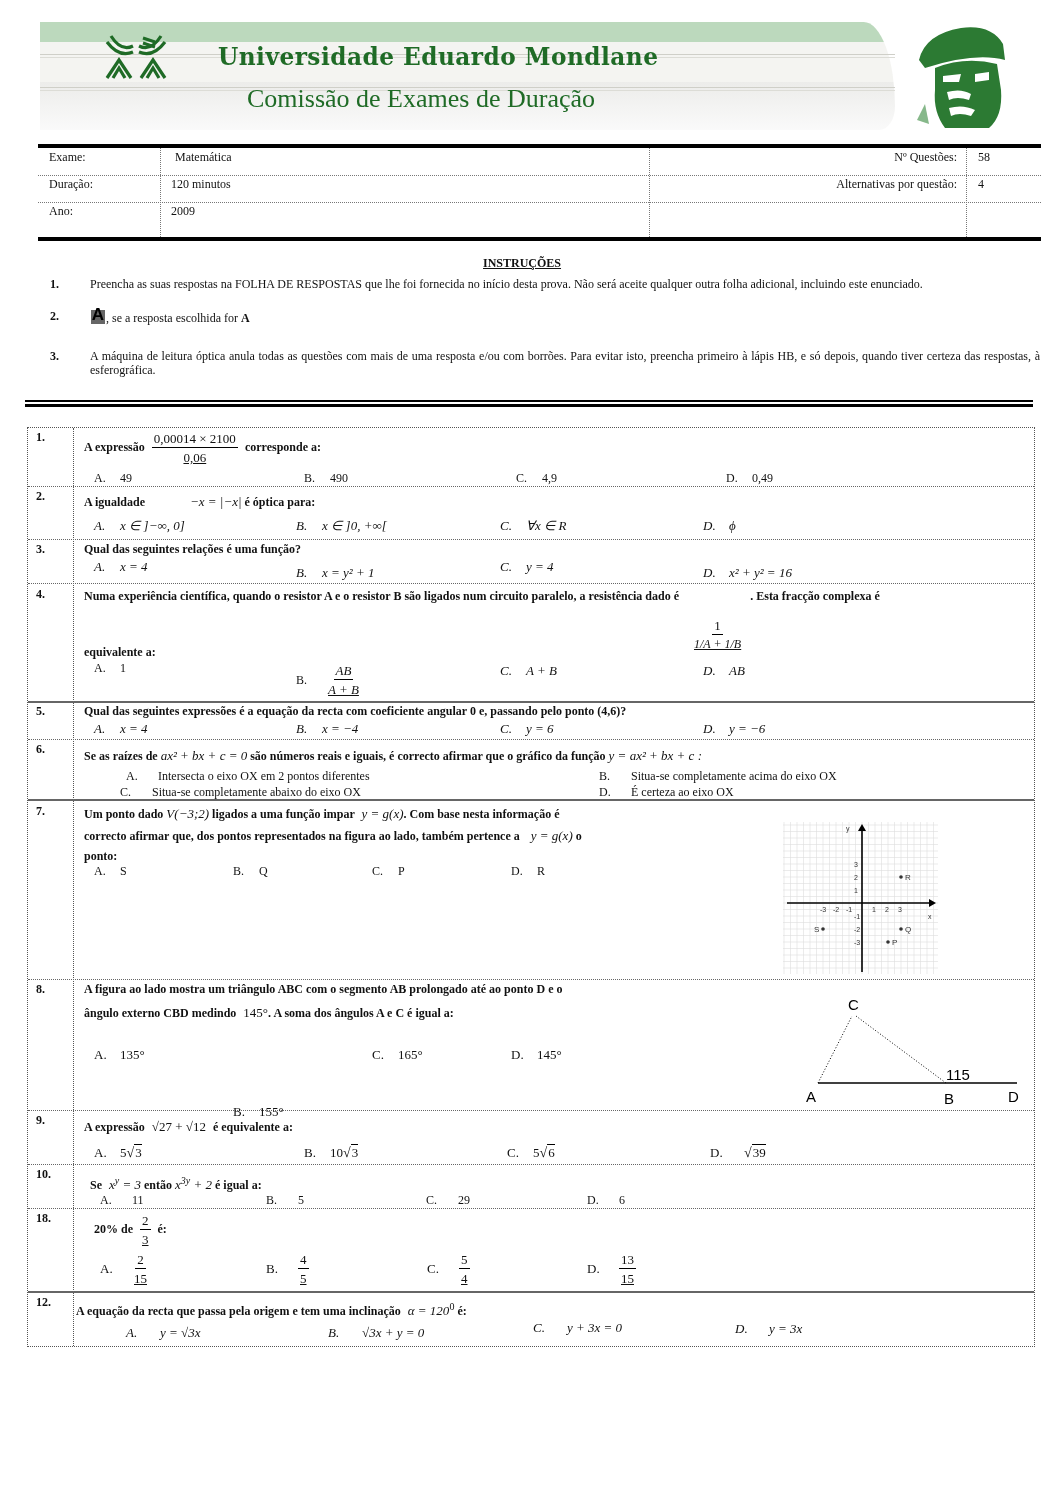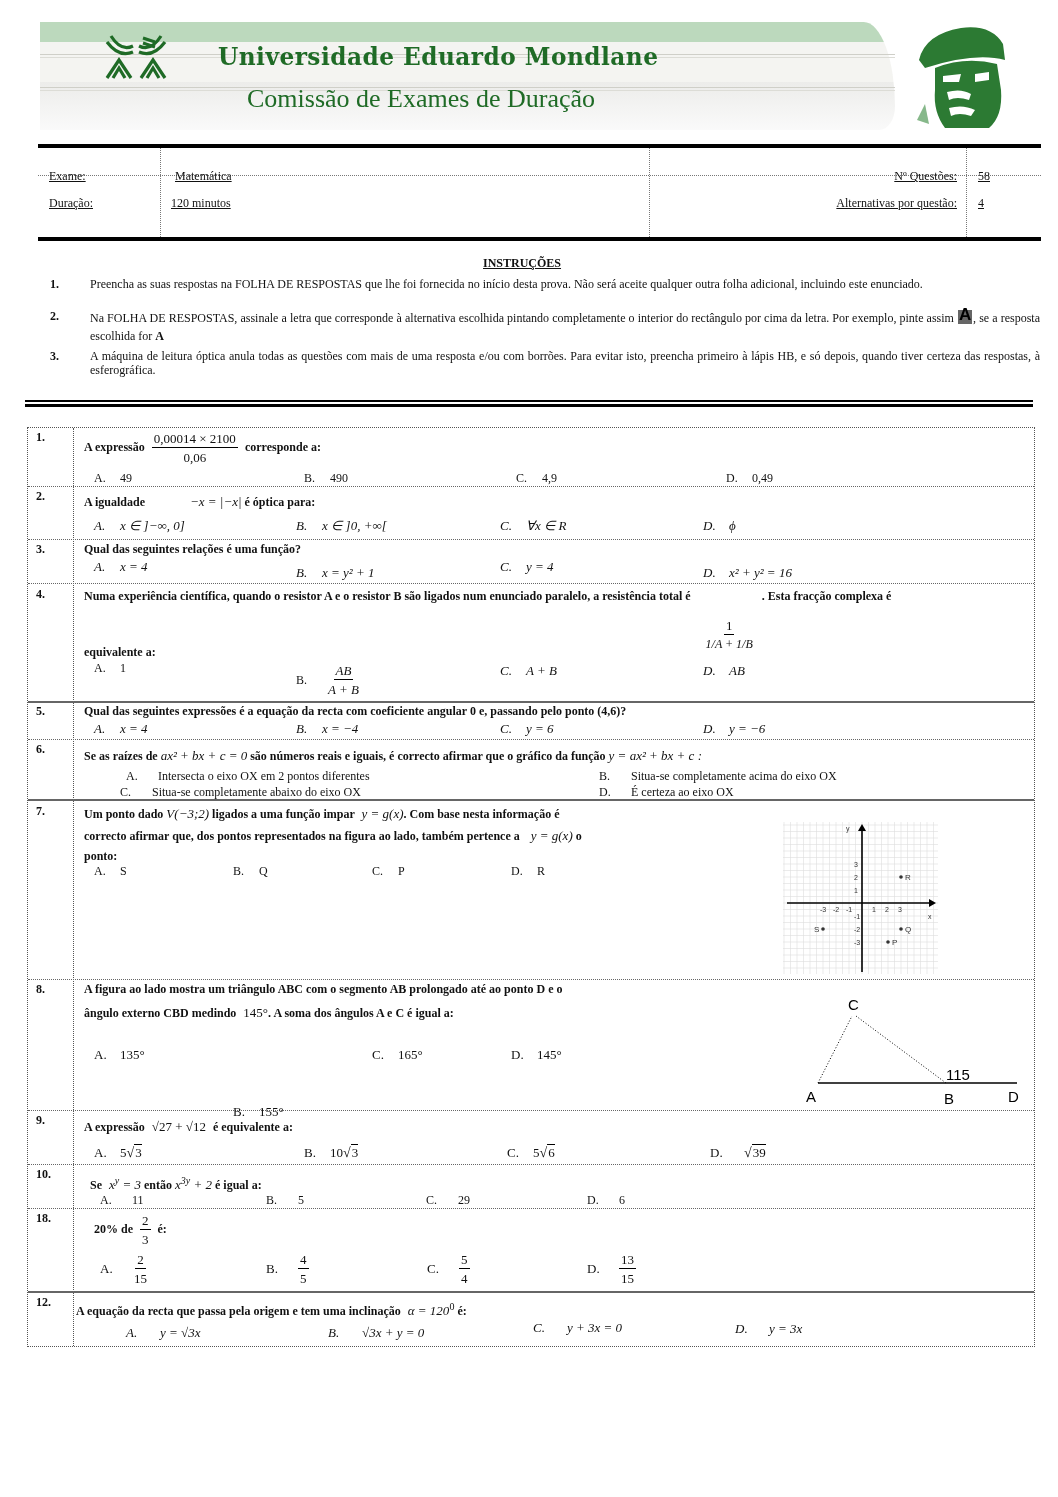--- a/index.html
+++ b/index.html
@@ -18,21 +18,21 @@
   .uni-title { position:absolute; left:218px; top:42px; font-family:"DejaVu Serif", serif; font-size:25px; letter-spacing:0.5px; color:#1f6b26; font-weight:bold; white-space:nowrap; transform:scaleX(0.93); transform-origin:left; }
   .uni-sub { position:absolute; left:247px; top:84px; font-family:"Liberation Serif", serif; font-size:26px; color:#1f6b26; white-space:nowrap; }
   .portrait { position:absolute; left:905px; top:20px; width:110px; height:110px; }
 
   
   .info { position:absolute; left:38px; top:144px; width:1003px; height:89px;
     border-top:4px solid #000; border-bottom:4px solid #000; font-size:12px; }
   .info .row { position:absolute; left:0; right:0; height:27px; border-bottom:1px dotted #777; }
   .info .row:last-child { border-bottom:none; }
   .info .vline { position:absolute; top:0; bottom:0; border-left:1px dotted #777; }
-  .info .cell { position:absolute; top:21px; white-space:nowrap;text-decoration:underline; }
+  .info .cell { position:absolute; top:2px; white-space:nowrap; }
 
   
   .instr-title { position:absolute; left:483px; top:256px; font-size:12px; font-weight:bold; text-decoration:underline; }
   .instr { position:absolute; left:50px; width:990px; font-size:12px; line-height:14px; }
   .instr .num { position:absolute; left:0; font-weight:bold; }
   .instr .txt { position:absolute; left:40px; right:0; text-align:justify; }
   .pinte-box { display:inline-block; position:relative; width:14px; height:14px; background:#666; vertical-align:-2px; margin:0 1px; }
   .pinte-box span { position:absolute; left:0; top:-4px; width:14px; text-align:center; font-family:"Liberation Sans", sans-serif; font-size:17px; font-weight:bold; color:#000; }
 
   .dbl-rule { position:absolute; left:25px; width:1008px; }
@@ -43,21 +43,21 @@
   .qsep { position:absolute; left:0; right:0; height:0; border-top:1px dotted #666; }
   .qsep.heavy { border-top:2px solid #666; }
   .qnum { position:absolute; left:9px; font-size:12px; font-weight:bold; }
   .stem { position:absolute; font-size:12px; font-weight:bold; white-space:nowrap; }
   .opt { position:absolute; font-size:12px; white-space:nowrap; }
   .opt .lt { display:inline-block; width:26px; }
   .m { font-family:"Liberation Serif", serif; font-style:italic; font-weight:normal; font-size:13px; }
   .mn { font-family:"Liberation Serif", serif; font-weight:normal; font-size:13px; }
   .frac { display:inline-flex; flex-direction:column; align-items:center; vertical-align:middle; margin:0 4px; }
   .frac .nu { border-bottom:1px solid #000; padding:0 2px 2px; line-height:13px; }
-  .frac .de { padding:3px 2px 0; line-height:13px; }
+  .frac .de { padding:3px 2px 0; line-height:13px;text-decoration:underline; }
   sup { font-size:10px; }
   .sqrt { border-top:1px solid #000; padding-left:1px; }
   .rad { font-size:14px; }
 
   .figure { position:absolute; }
 </style>
 </head>
 <body>
 
 <div class="banner">
@@ -101,31 +101,34 @@
     <span class="cell" style="left:137px">Matemática</span>
     <span class="cell" style="right:84px">Nº Questões:</span>
     <span class="cell" style="left:940px">58</span>
   </div>
   <div class="row" style="top:27px">
     <span class="cell" style="left:11px">Duração:</span>
     <span class="cell" style="left:133px">120 minutos</span>
     <span class="cell" style="right:84px">Alternativas por questão:</span>
     <span class="cell" style="left:940px">4</span>
   </div>
+  <div class="row" style="top:54px">
+    <span class="cell" style="left:11px">Ano:</span>
+    <span class="cell" style="left:133px">2009</span>
+  </div>
 </div>
 
 <div class="instr-title">INSTRUÇÕES</div>
 <div class="instr" style="top:277px">
   <span class="num">1.</span>
   <span class="txt">Preencha as suas respostas na FOLHA DE RESPOSTAS que lhe foi fornecida no início desta prova. Não será aceite qualquer outra folha adicional, incluindo este enunciado.</span>
 </div>
 <div class="instr" style="top:309px">
   <span class="num">2.</span>
   <span class="txt" style="line-height:18px">
-    <span>Na FOLHA DE RESPOSTAS, assinale a letra que corresponde à alternativa escolhida pintando completamente o interior do rectângulo por cima da letra. Por exemplo, pinte assim</span>
     <span class="pinte-box"><span>A</span></span><span>, se a resposta escolhida for</span>
     <b>A</b>
   </span>
 </div>
 <div class="instr" style="top:349px">
   <span class="num">3.</span>
   <span class="txt">A máquina de leitura óptica anula todas as questões com mais de uma resposta e/ou com borrões. Para evitar isto, preencha primeiro à lápis HB, e só depois, quando tiver certeza das respostas, à esferográfica.</span>
 </div>
 
 <div class="dbl-rule" style="top:400px;height:2px;background:#000"></div>
@@ -180,21 +183,21 @@
   <div class="stem" style="left:84px;top:542px">Qual das seguintes relações é uma função?</div>
   <div class="opt m" style="left:94px;top:559px"><span class="lt mn">A.</span><span>x = 4</span></div>
   <div class="opt m" style="left:296px;top:565px"><span class="lt mn">B.</span><span>x = y² + 1</span></div>
   <div class="opt m" style="left:500px;top:559px"><span class="lt mn">C.</span><span>y = 4</span></div>
   <div class="opt m" style="left:703px;top:565px"><span class="lt mn">D.</span><span>x² + y² = 16</span></div>
 </div>
 
 <div>
   <span class="qnum abs" style="left:36px;top:587px">4.</span>
   <div class="stem" style="left:84px;top:589px">
-    <span>Numa experiência científica, quando o resistor A e o resistor B são ligados num enunciado paralelo, a resistência total é</span>
+    <span>Numa experiência científica, quando o resistor A e o resistor B são ligados num circuito paralelo, a resistência dado é</span>
     <span class="frac mn" style="margin-left:10px;vertical-align:-30px">
         <span class="nu">1</span>
         <span class="de m" style="font-size:12px">1/A + 1/B</span>
       </span>
     <span>. Esta fracção complexa é</span>
   </div>
   <div class="stem" style="left:84px;top:645px">equivalente a:</div>
   <div class="opt" style="left:94px;top:661px"><span class="lt">A.</span><span>1</span></div>
   <div class="opt" style="left:296px;top:664px"><span class="lt" style="vertical-align:middle">B.</span><span class="frac m">
         <span class="nu">AB</span>

